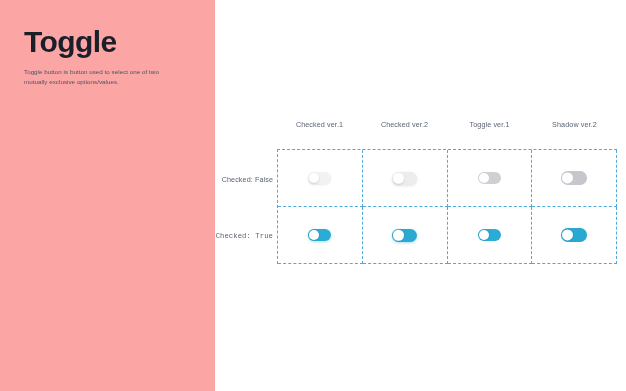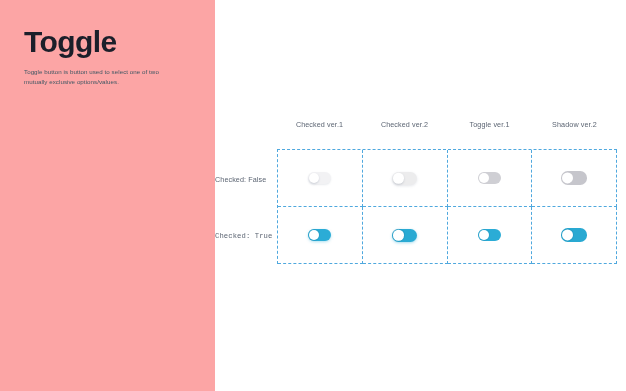--- a/index.html
+++ b/index.html
@@ -67,20 +67,21 @@
     font-size: 7.2px;
     color: #5b6472;
     letter-spacing: 0.1px;
   }
 
   
   .row-label {
     position: absolute;
     left: 0;
     width: 58px;
+    text-align: right;
     font-size: 7.2px;
     color: #5b6472;
     letter-spacing: 0.1px;
   }
   #row-label-0 { top: 175px; }
   #row-label-1 { top: 232px; font-family: Liberation Mono, monospace; }
 
   
   #grid {
     position: absolute;

